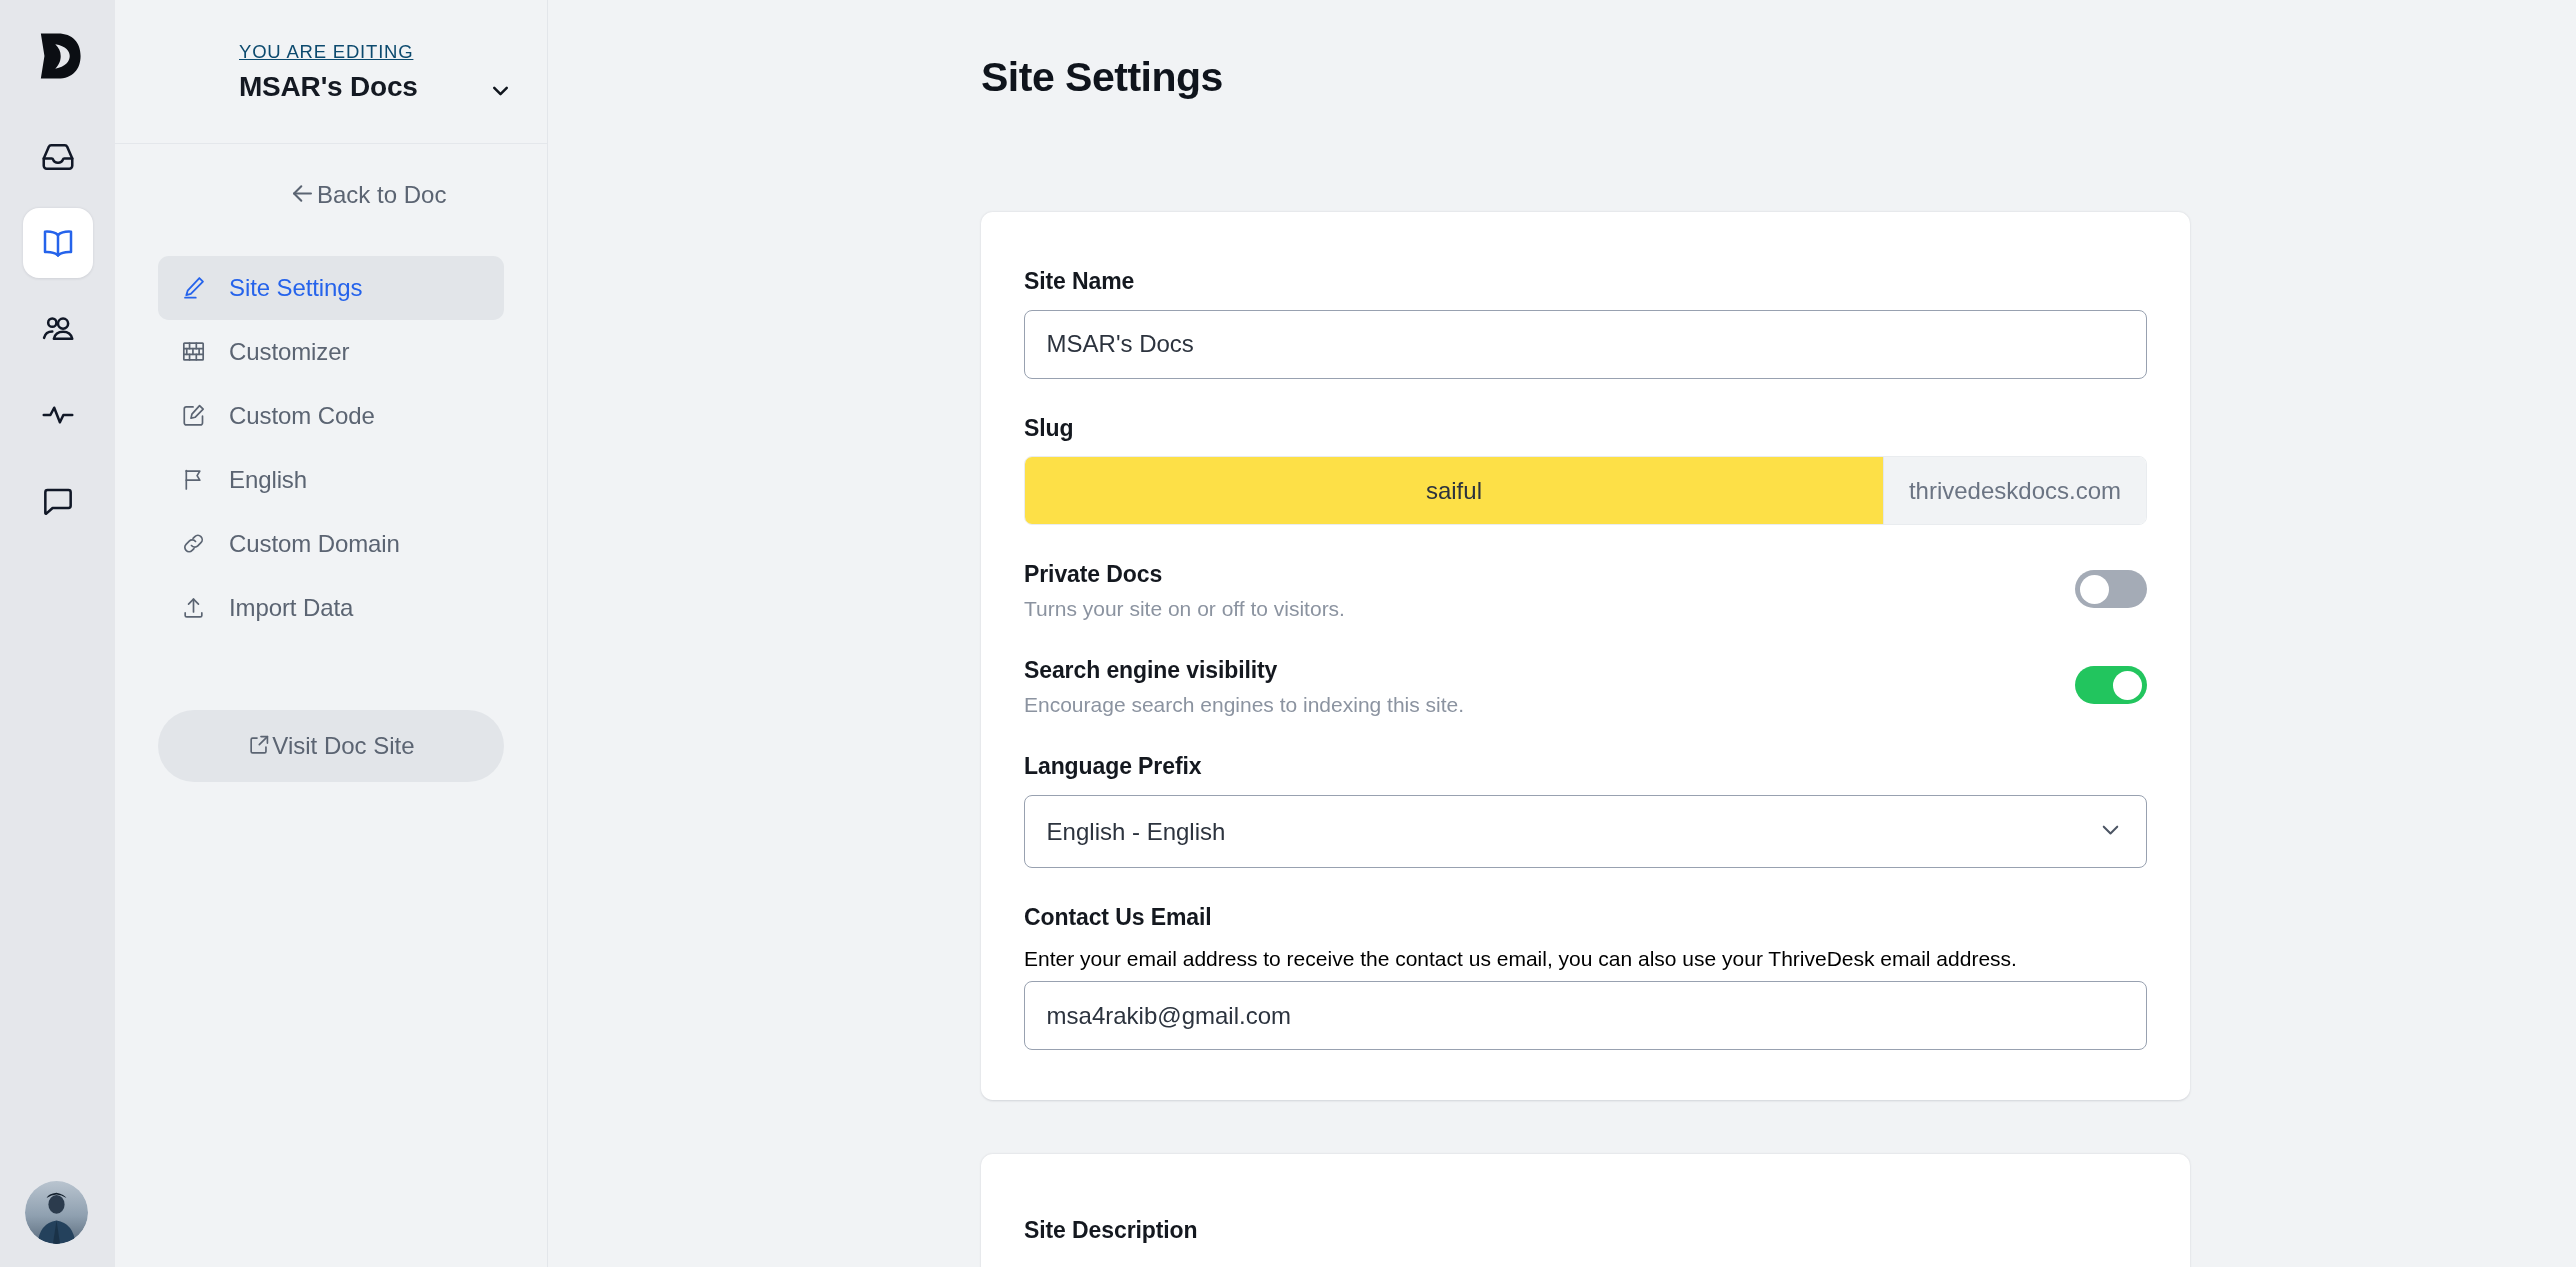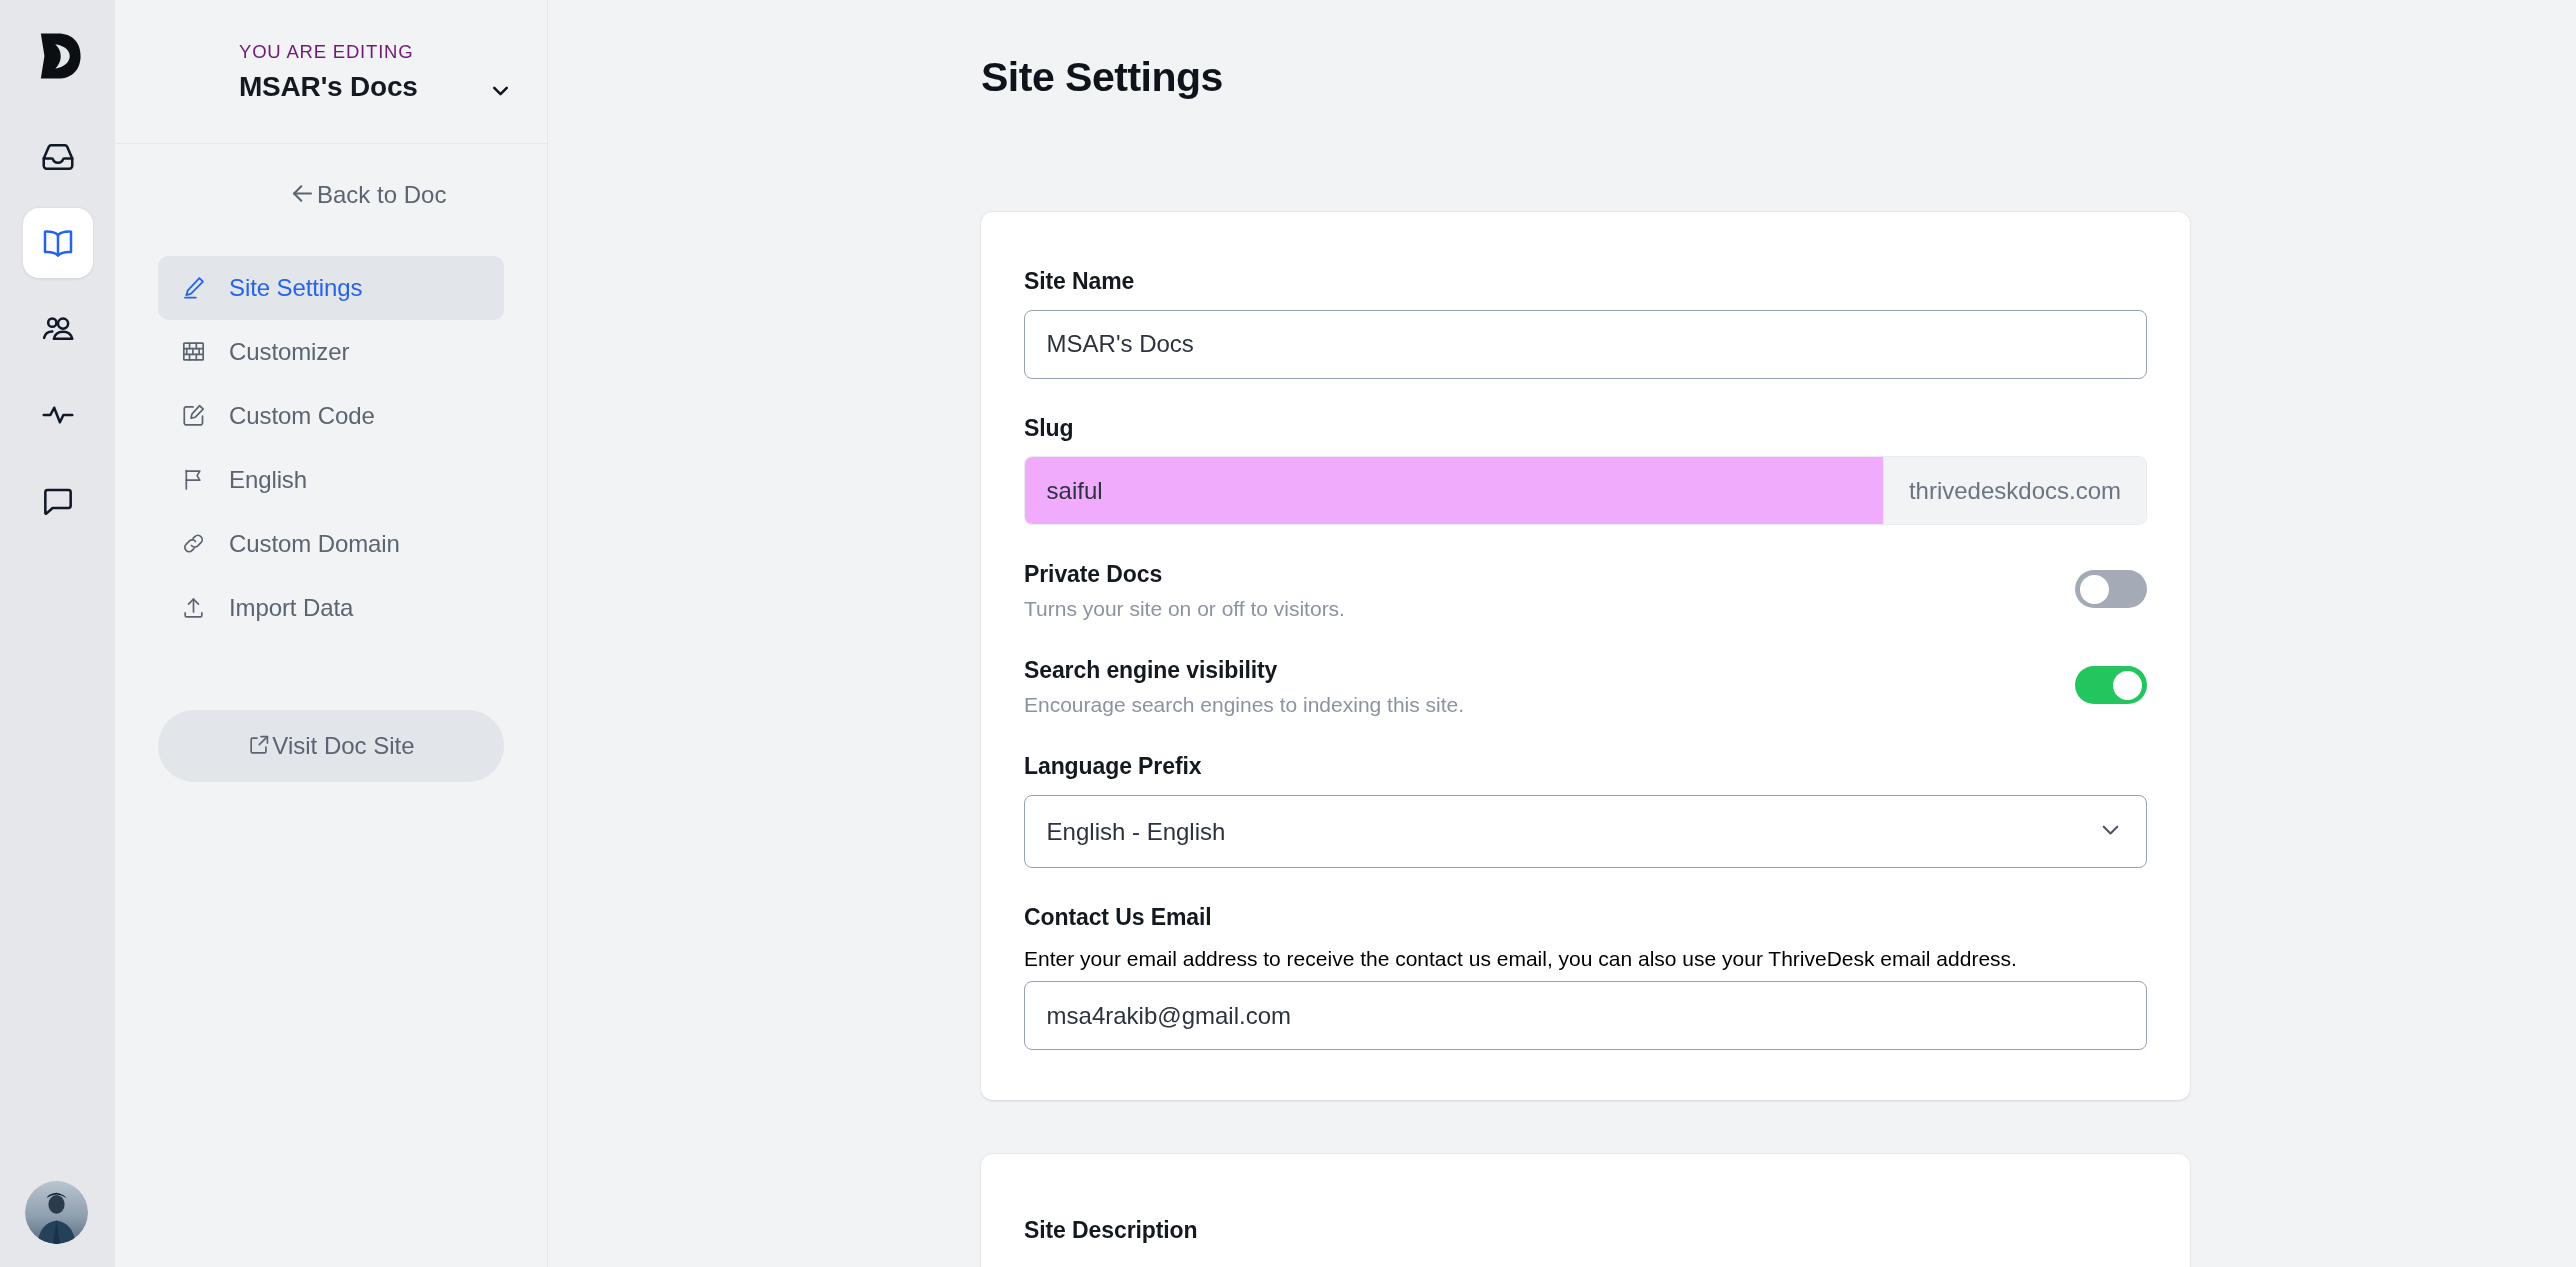--- a/index.html
+++ b/index.html
@@ -87,25 +87,26 @@
   .site-switcher {
     padding: 41px 38px 34px 124px;
     border-bottom: 0.9px solid #e4e7eb;
     position: relative;
     cursor: pointer;
     height: 144px;
   }
   .switcher-eyebrow {
     font-size: 18.5px;
     letter-spacing: 0.8px;
-    color: #701a75;
+    color: #0c4a6e;
     font-weight: 400;
     text-transform: uppercase;
     margin-bottom: 8px;
     white-space: nowrap;
+    text-decoration: underline;
   }
   .switcher-title {
     font-size: 28px;
     font-weight: 700;
     color: #141922;
     letter-spacing: -0.2px;
     white-space: nowrap;
   }
   .switcher-caret {
     position: absolute;
@@ -261,23 +262,24 @@
     border: 0.9px solid #e9ecef;
     background: #fff;
   }
   .slug-group .slug-input {
     flex: 1 1 auto;
     border: none;
     height: 100%;
     padding: 0 21.6px;
     font-size: 24px;
     color: #2c333e;
-    background: #f0abfc;
+    background: #fde047;
     font-family: "Liberation Sans", sans-serif;
     outline: none;
+    text-align: center;
   }
   .slug-suffix {
     flex: 0 0 auto;
     height: 100%;
     display: flex;
     align-items: center;
     padding: 0 25px;
     background: #f1f3f5;
     border-left: 0.9px solid #e3e6ea;
     font-size: 24px;

